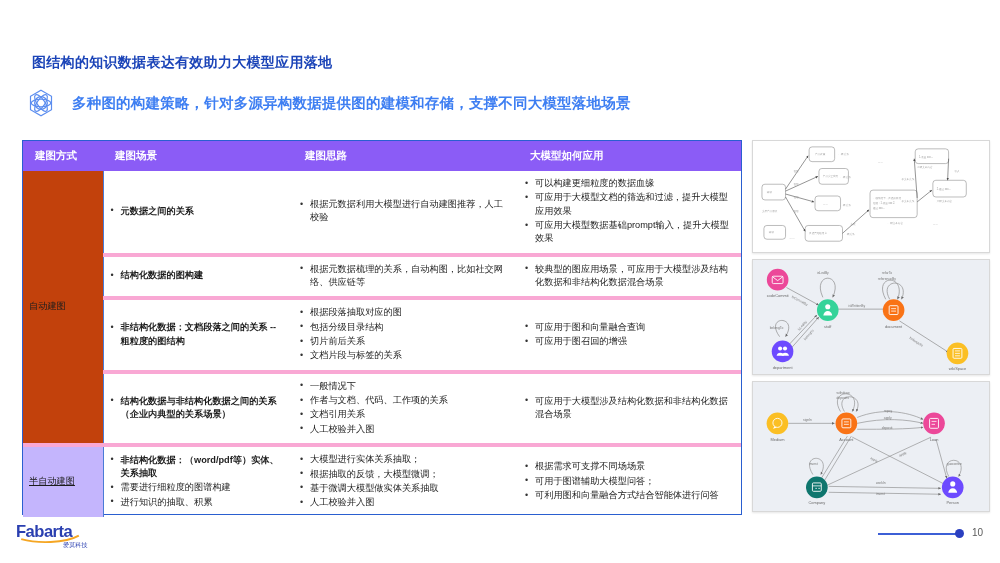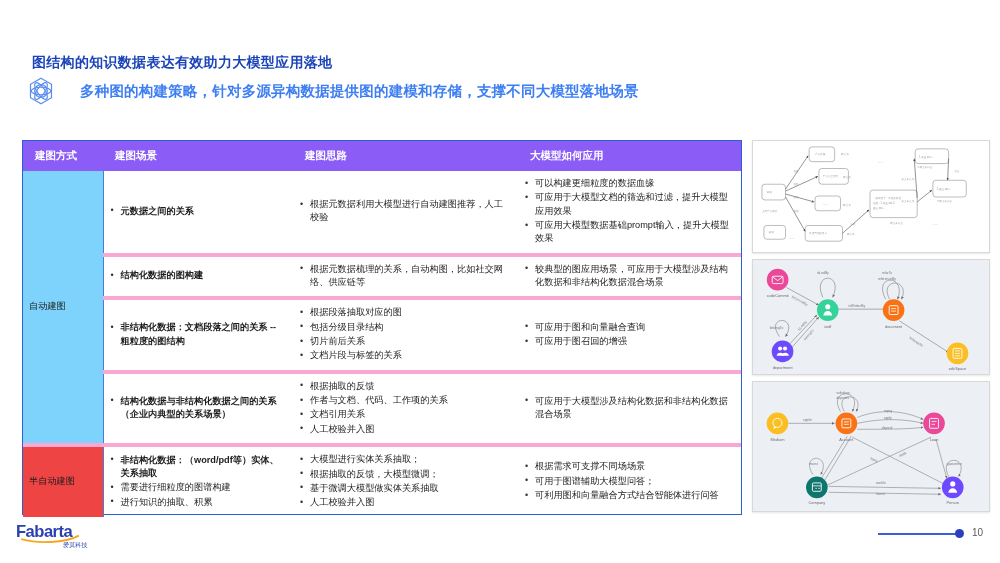--- a/index.html
+++ b/index.html
@@ -14,22 +14,22 @@
   
   .slide-title {
     position: absolute; left: 32px; top: 18px;
     font-size: 14px; font-weight: bold; color: #1b44b8;
     letter-spacing: .3px;
     margin-top: 36px;
   }
 
   
   .subtitle-row {
-    position: absolute; left: 26px; top: 76px;
-    display: flex; align-items: center; gap: 24px;
+    position: absolute; left: 26px; top: 88px;
+    display: flex; align-items: center; gap: 16px;
   }
   .graph-icon { width: 30px; height: 30px; flex: 0 0 30px; }
   .subtitle-text {
     font-size: 14.5px; font-weight: bold; color: #3d7ef2; letter-spacing: .2px;
   }
 
   
   .tbl-wrap {
     position: absolute; left: 22px; top: 140px;
     width: 720px; height: 375px;
@@ -47,24 +47,24 @@
   }
   table.main td {
     font-size: 9.2px; color: #1d1d1d;
     vertical-align: middle;
     padding: 6px 8px 6px 6px;
     border-bottom: 4px solid #f9a8d4;
     line-height: 1.45;
   }
   tr.last-row td { border-bottom: none; }
   td.cat {
-    background: #7dd3fc; text-align: left;
+    background: #c2410c; text-align: left;
     padding-left: 14px; font-size: 9.6px; border-right: 1px solid #4a7bd6;
   }
-  td.cat.plain { background: #ef4444; }
+  td.cat.plain { background: #c4b5fd; text-decoration: underline; }
   ul.b { list-style: none; margin: 0; padding: 0; }
   ul.b > li {
     position: relative; padding-left: 11px; margin-bottom: 1px;
   }
   ul.b > li::before {
     content: "•"; position: absolute; left: 1px; top: -0.5px;
     font-size: 9px; color: #333;
   }
   b.hl { font-weight: bold; text-align: right; }
 
@@ -196,21 +196,21 @@
             </td>
           </tr>
           <tr>
             <td>
               <ul class="b">
                 <li><b class="hl">结构化数据与非结构化数据之间的关系（企业内典型的关系场景）</b></li>
               </ul>
             </td>
             <td>
               <ul class="b">
-                <li>根据抽取的反馈</li>
+                <li>一般情况下</li>
                 <li>作者与文档、代码、工作项的关系</li>
                 <li>文档引用关系</li>
                 <li>人工校验并入图</li>
               </ul>
             </td>
             <td>
               <ul class="b">
                 <li>可应用于大模型涉及结构化数据和非结构化数据混合场景</li>
               </ul>
             </td>

